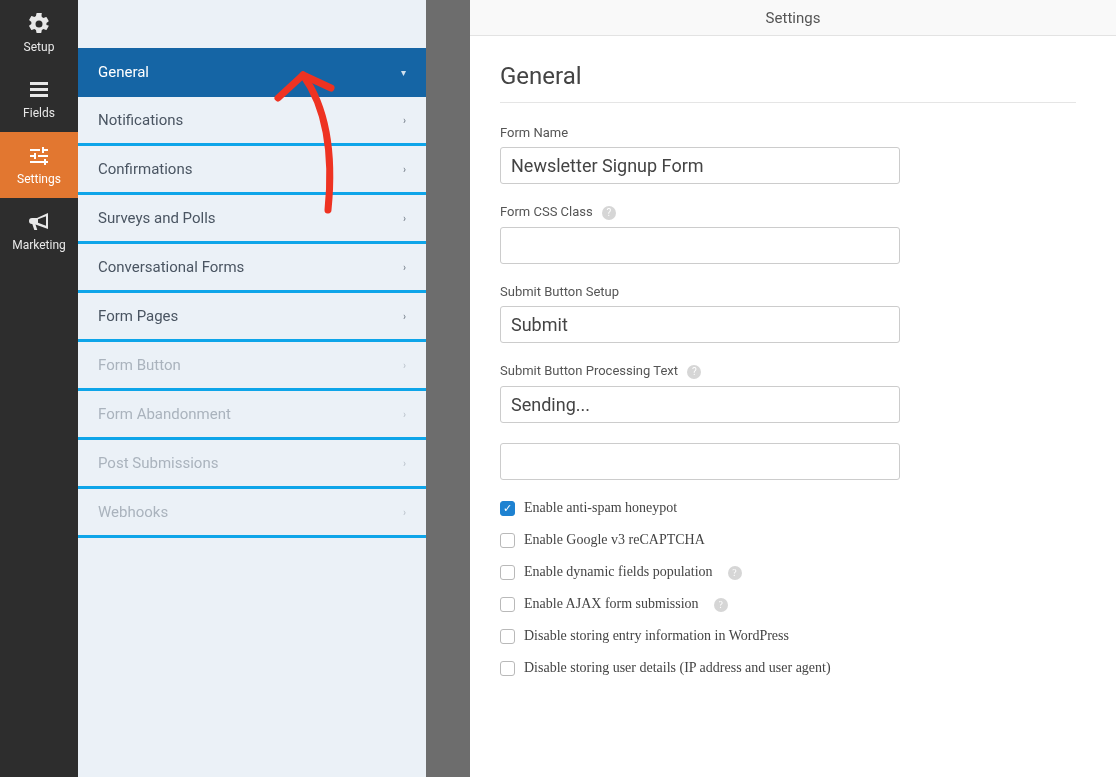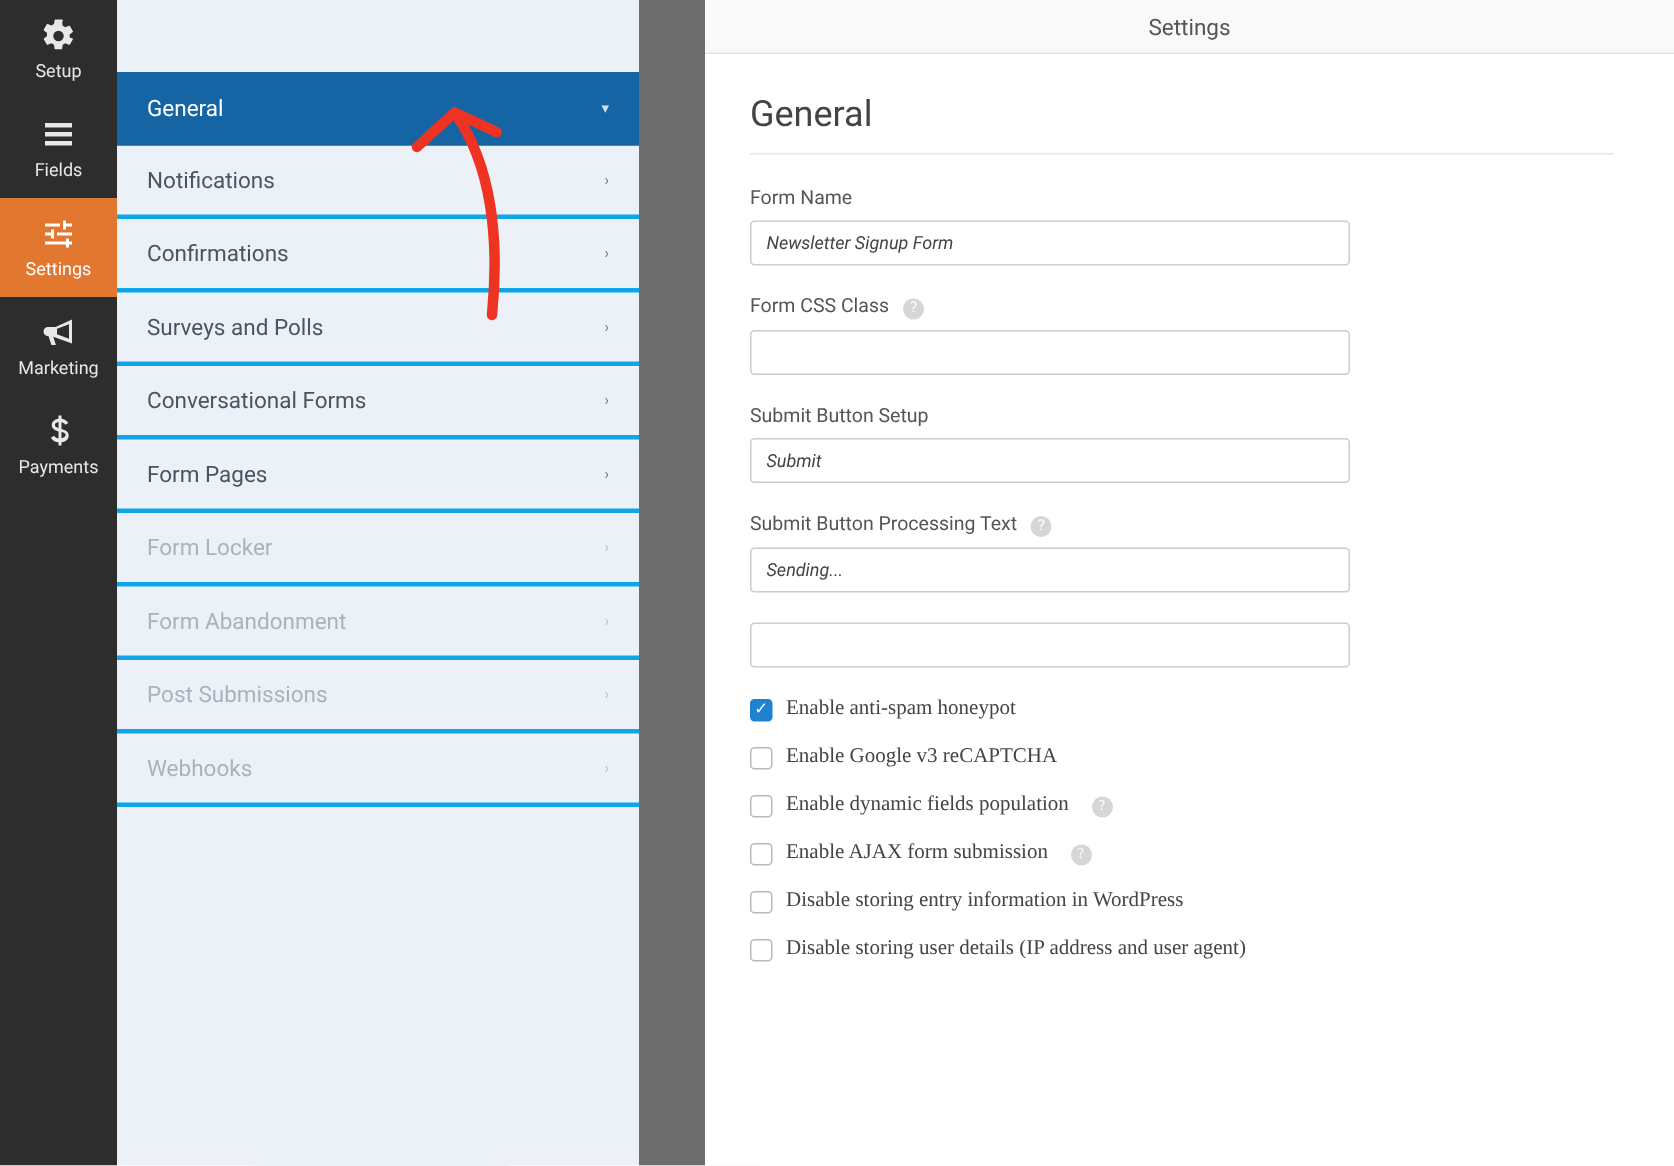--- a/index.html
+++ b/index.html
@@ -117,24 +117,23 @@
     color: #555;
     margin-bottom: 7px;
     margin-top: 10px;
   }
   .field input[type="text"],
   .field textarea {
     width: 100%;
     border: 1px solid #ccc;
     border-radius: 3px;
     padding: 7px 10px;
-    font-size: 12px;
+    font-size: 18px;
     color: #444;
     font-family: inherit;
-    font-style: italic;
   }
   .field textarea { height: 64px; resize: both; }
   .help {
     display: inline-block;
     width: 14px; height: 14px;
     border-radius: 50%;
     background: #d6d6d6;
     color: #fff;
     font-size: 10px;
     text-align: center;
@@ -194,26 +193,20 @@
         <path d="M3 5h10v2H3zM17 5h4v2h-4zM15 3h2v6h-2zM3 11h4v2H3zM11 11h10v2H11zM7 9h2v6H7zM3 17h14v2H3zM21 17h-2v2h2zM17 15h2v6h-2z"></path>
       </svg>
     <span>Settings</span>
   </div>
   <div class="rail-item">
     <svg viewBox="0 0 24 24">
         <path d="M21 3 10 8H5a3 3 0 0 0 0 6h.3l2 6h3l-1.8-5.5L21 19Zm-2 3.2v9.6L11 12.8V9.2Z"></path>
       </svg>
     <span>Marketing</span>
   </div>
-  <div class="rail-item">
-    <svg viewBox="0 0 24 24">
-        <path d="M12 1v2.1c-2.8.4-4.5 2-4.5 4.3 0 2.5 2 3.5 4.5 4.2v4.8c-1.3-.2-2.3-.9-2.9-1.9l-2.2 1.3c1 1.8 2.8 2.9 5.1 3.1V21h2v-2.1c3-.3 4.8-2 4.8-4.5 0-2.6-2-3.6-4.8-4.4V5.5c1.1.2 2 .8 2.5 1.7l2.1-1.2C17.7 4.4 16 3.4 14 3.1V1Zm0 4.4v4c-1.6-.5-2.4-1-2.4-2s.9-1.8 2.4-2Zm2 6.4c1.9.6 2.7 1.1 2.7 2.2s-1 1.9-2.7 2.1Z"></path>
-      </svg>
-    <span>Payments</span>
-  </div>
 </div>
 
 <div class="menu-wrap">
   <div class="menu-spacer"></div>
 
   <div class="menu-item active">
     <span>General</span>
     <span class="menu-chevron">▾</span>
   </div>
   <div class="menu-item">
@@ -230,21 +223,21 @@
   </div>
   <div class="menu-item">
     <span>Conversational Forms</span>
     <span class="menu-chevron">›</span>
   </div>
   <div class="menu-item">
     <span>Form Pages</span>
     <span class="menu-chevron">›</span>
   </div>
   <div class="menu-item disabled">
-    <span>Form Locker</span>
+    <span>Form Button</span>
     <span class="menu-chevron">›</span>
   </div>
   <div class="menu-item disabled">
     <span>Form Abandonment</span>
     <span class="menu-chevron">›</span>
   </div>
   <div class="menu-item disabled">
     <span>Post Submissions</span>
     <span class="menu-chevron">›</span>
   </div>

